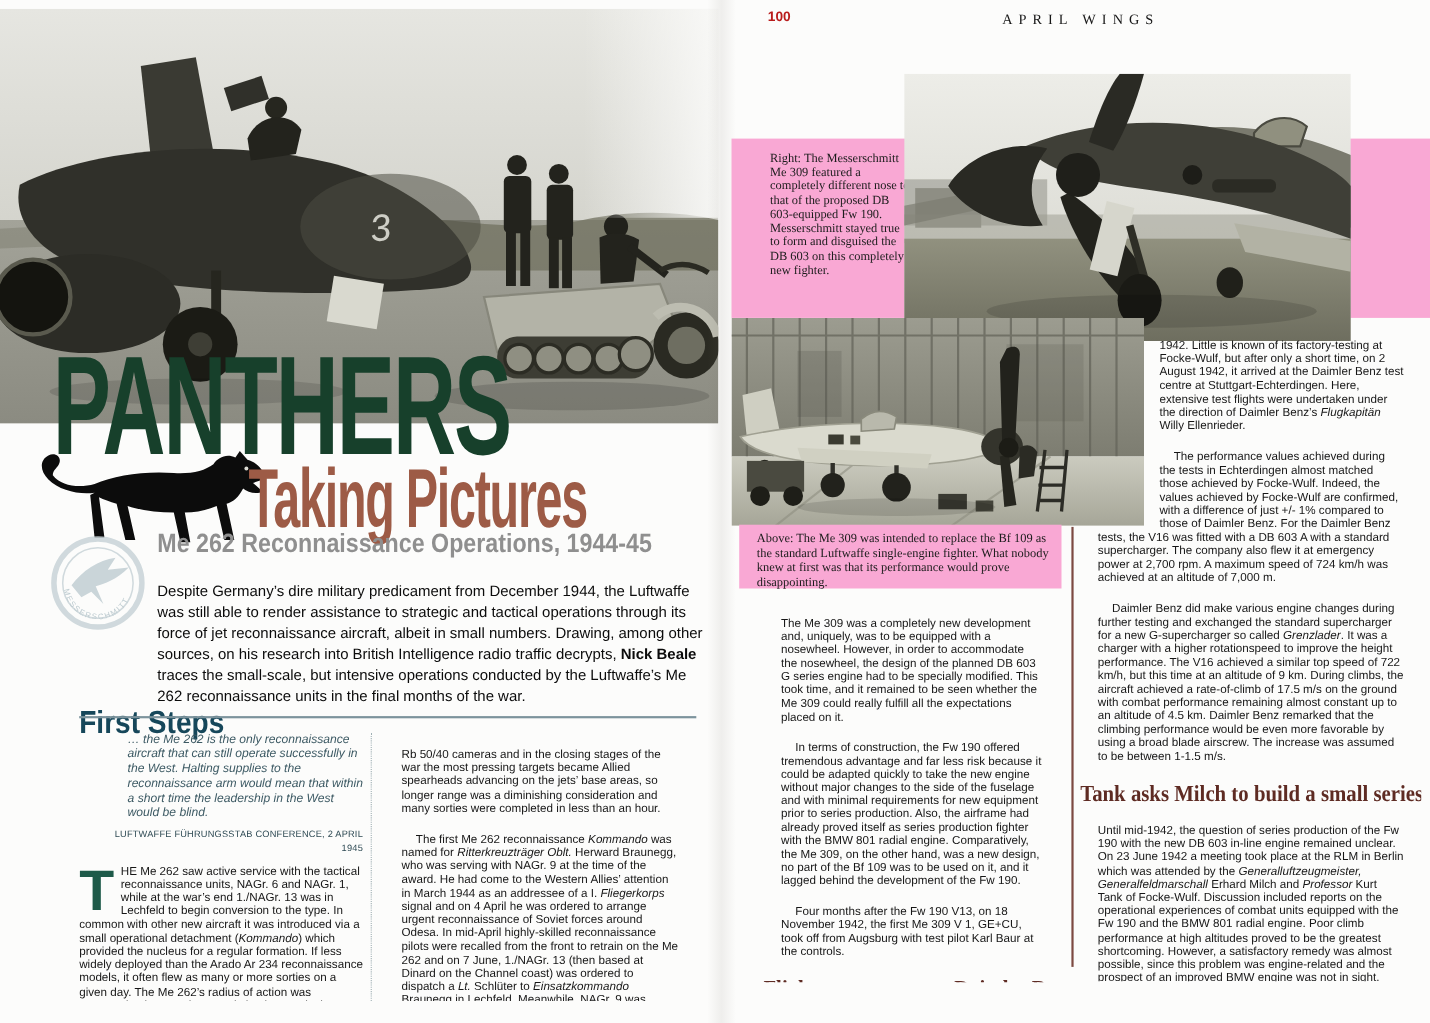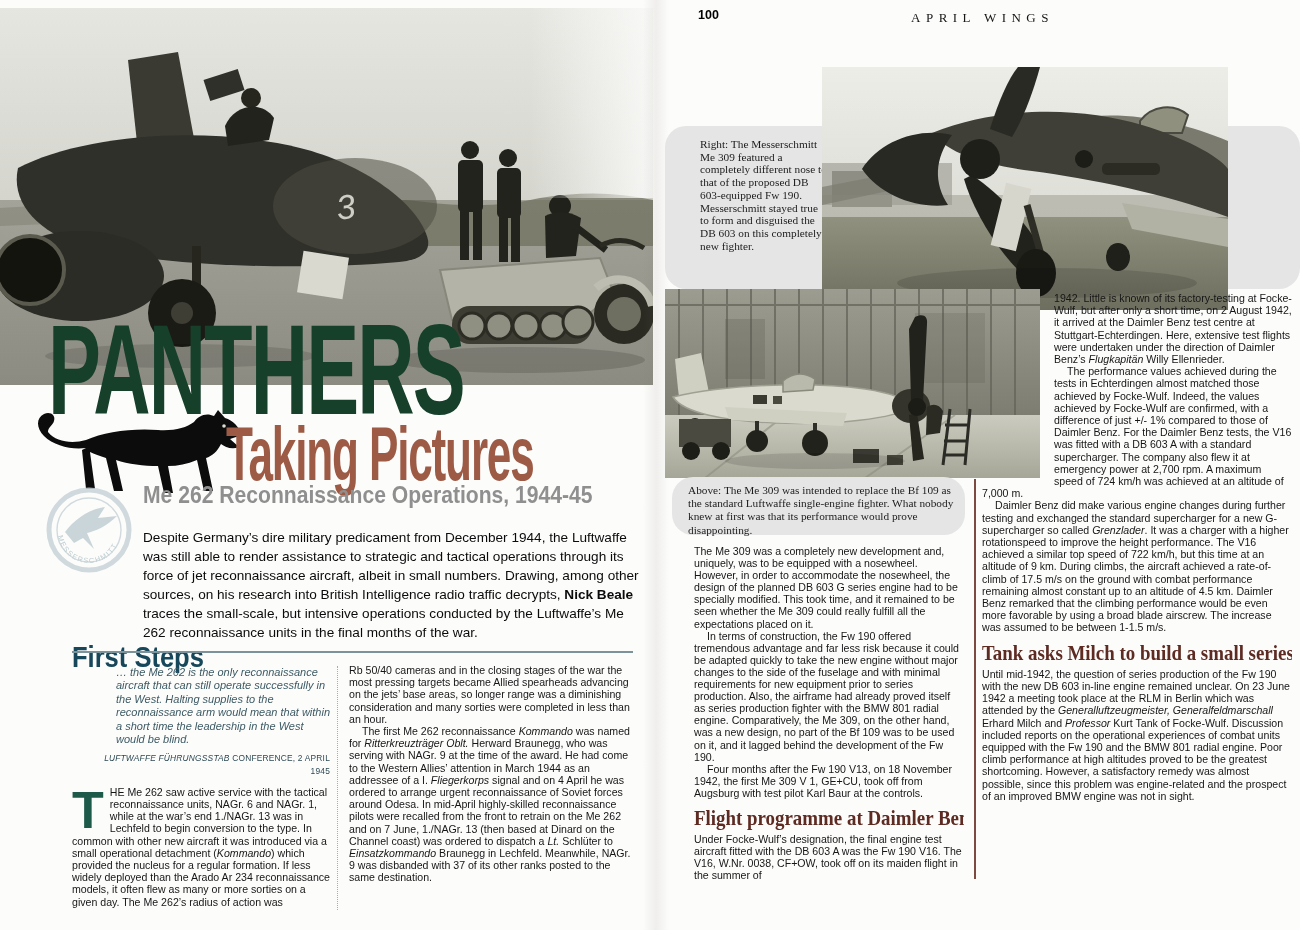--- a/index.html
+++ b/index.html
@@ -25,35 +25,35 @@
   #cols-left{left:72px;top:664px;width:562px;height:246px;overflow:hidden;}
   #col-divider{left:265px;top:2px;bottom:0;width:0;border-left:1px dotted #9fb0b5;position:absolute;}
   .colL{position:absolute;top:0;width:258px;font-size:10.6px;line-height:12.2px;color:#161616;}
   #colL1{left:0;}
   #colL2{left:277px;width:285px;}
   blockquote{margin:2px 0 0 44px;font-style:italic;color:#3d5a64;font-size:11px;line-height:13.4px;}
   #quote-attr{margin:6px 0 0 26px;text-align:right;font-size:8.4px;letter-spacing:.2px;color:#2e4a54;}
   #body1{margin-top:9px;}
   #drop-cap{float:left;font-size:52px;line-height:42px;font-weight:bold;color:#1e5a49;
      margin:3px 6px 0 0;}
-  .paras p{margin:0;}
+  .paras p{margin:16px;}
   .paras p + p{text-indent:13px;}
 
   
-  #pg-num{left:698px;top:8px;font-size:12.5px;font-weight:bold;color:#000000;}
+  #pg-num{left:698px;top:8px;font-size:12.5px;font-weight:bold;color:#b91c1c;}
   #running-head{left:665px;top:10px;width:635px;text-align:center;
      font-family:"Liberation Serif",serif;font-size:13px;letter-spacing:.42em;color:#161616;}
   #gray-band{left:665px;top:126px;width:635px;height:163px;}
   #caption-top{left:700px;top:138px;width:127px;font-family:"Liberation Serif",serif;
      font-size:11.3px;line-height:12.7px;color:#1c1c1c;}
   #photo-top{left:822px;top:67px;width:406px;height:243px;}
   #photo-side{left:665px;top:289px;width:375px;height:189px;}
   #caption-above{left:672px;top:477px;width:293px;height:58px;padding:7px 10px 7px 16px;
      box-sizing:border-box;font-family:"Liberation Serif",serif;font-size:11.3px;line-height:13.2px;color:#1c1c1c;}
-  .capbg{background:#e5e5e5;border-radius:21px;}
+  .capbg{background:#f9a8d4;}
   #col-mid{left:694px;top:545px;width:270px;height:348px;overflow:hidden;
      font-size:10.6px;line-height:12.1px;color:#161616;}
   #v-rule{left:974px;top:479px;width:2px;height:400px;background:#7d4a42;}
   #col-right{left:982px;top:292px;width:310px;height:600px;overflow:hidden;
      font-size:10.6px;line-height:12.2px;color:#161616;}
   #float-spacer{float:left;width:72px;height:186px;}
   .subhead{font-family:"Liberation Serif",serif;font-weight:bold;color:#5e2b23;
      font-size:21px;line-height:23px;margin:8px 0 3px;transform:scaleX(.9);
      transform-origin:left top;white-space:nowrap;}
   #gutter{left:643px;top:0;width:26px;height:930px;
@@ -160,21 +160,21 @@
     <div id="subtitle" class="abs">Me 262 Reconnaissance Operations, 1944-45</div>
     <p id="intro" class="abs"><span>Despite Germany’s dire military predicament from December 1944, the Luftwaffe was still able to render assistance to strategic and tactical operations through its force of jet reconnaissance aircraft, albeit in small numbers. Drawing, among other sources, on his research into British Intelligence radio traffic decrypts, </span><span style="font-weight: bold;">Nick Beale</span><span> traces the small-scale, but intensive operations conducted by the Luftwaffe’s Me 262 reconnaissance units in the final months of the war.</span></p>
 
     <h3 id="first-steps" class="abs">First Steps</h3>
     <div id="fs-rule" class="abs"></div>
 
     <div id="cols-left" class="abs">
       <div id="col-divider"></div>
       <div id="colL1" class="colL">
         <blockquote><span style="font-style: italic;">… the Me 262 is the only reconnaissance aircraft that can still operate successfully in the West. Halting supplies to the reconnaissance arm would mean that within a short time the leadership in the West would be blind.</span></blockquote>
-        <div id="quote-attr"><span style="font-style: italic;">LUFTWAFFE FÜHRUNGSSTAB </span><span>CONFERENCE, 2 APRIL 1945</span></div>
+        <div id="quote-attr"><span style="">LUFTWAFFE FÜHRUNGSSTAB </span><span>CONFERENCE, 2 APRIL 1945</span></div>
         <div id="body1">
           <span id="drop-cap">T</span><span><span>HE Me 262 saw active service with the tactical reconnaissance units, NAGr. 6 and NAGr. 1, while at the war’s end 1./NAGr. 13 was in Lechfeld to begin conversion to the type. In common with other new aircraft it was introduced via a small operational detachment (</span><span style="font-style: italic;">Kommando</span><span>) which provided the nucleus for a regular formation. If less widely deployed than the Arado Ar 234 reconnaissance models, it often flew as many or more sorties on a given day. The Me 262’s radius of action was assessed at just 150 km, restricting it to tactical objectives, unlike the Arado; conversely the ‘payload’ of both types was a pair of</span></span>
         </div>
       </div>
       <div id="colL2" class="colL paras">
           <p><span>Rb 50/40 cameras and in the closing stages of the war the most pressing targets became Allied spearheads advancing on the jets’ base areas, so longer range was a diminishing consideration and many sorties were completed in less than an hour.</span></p>
           <p><span>The first Me 262 reconnaissance </span><span style="font-style: italic;">Kommando</span><span> was named for </span><span style="font-style: italic;">Ritterkreuzträger Oblt.</span><span> Herward Braunegg, who was serving with NAGr. 9 at the time of the award. He had come to the Western Allies’ attention in March 1944 as an addressee of a I. </span><span style="font-style: italic;">Fliegerkorps</span><span> signal and on 4 April he was ordered to arrange urgent reconnaissance of Soviet forces around Odesa. In mid-April highly-skilled reconnaissance pilots were recalled from the front to retrain on the Me 262 and on 7 June, 1./NAGr. 13 (then based at Dinard on the Channel coast) was ordered to dispatch a </span><span style="font-style: italic;">Lt.</span><span> Schlüter to </span><span style="font-style: italic;">Einsatzkommando</span><span> Braunegg in Lechfeld. Meanwhile, NAGr. 9 was disbanded with 37 of its other ranks posted to the same destination.</span></p>
         </div>
     </div>
   </div>

